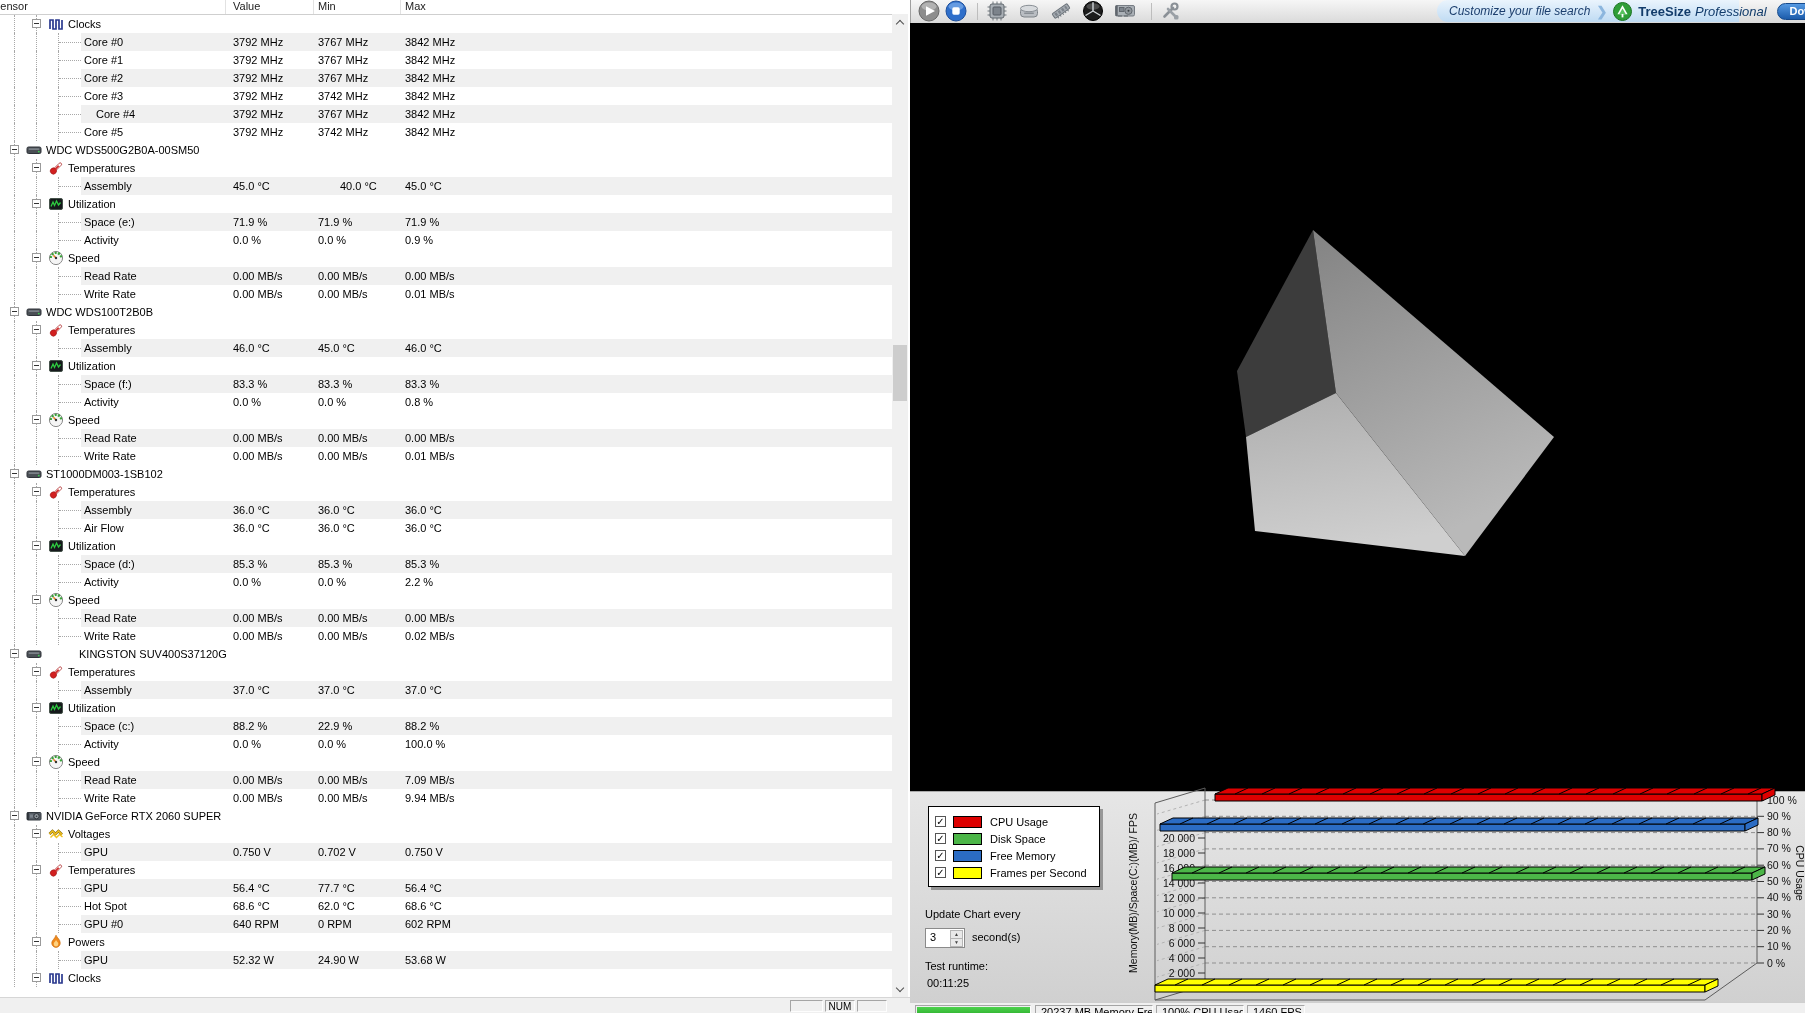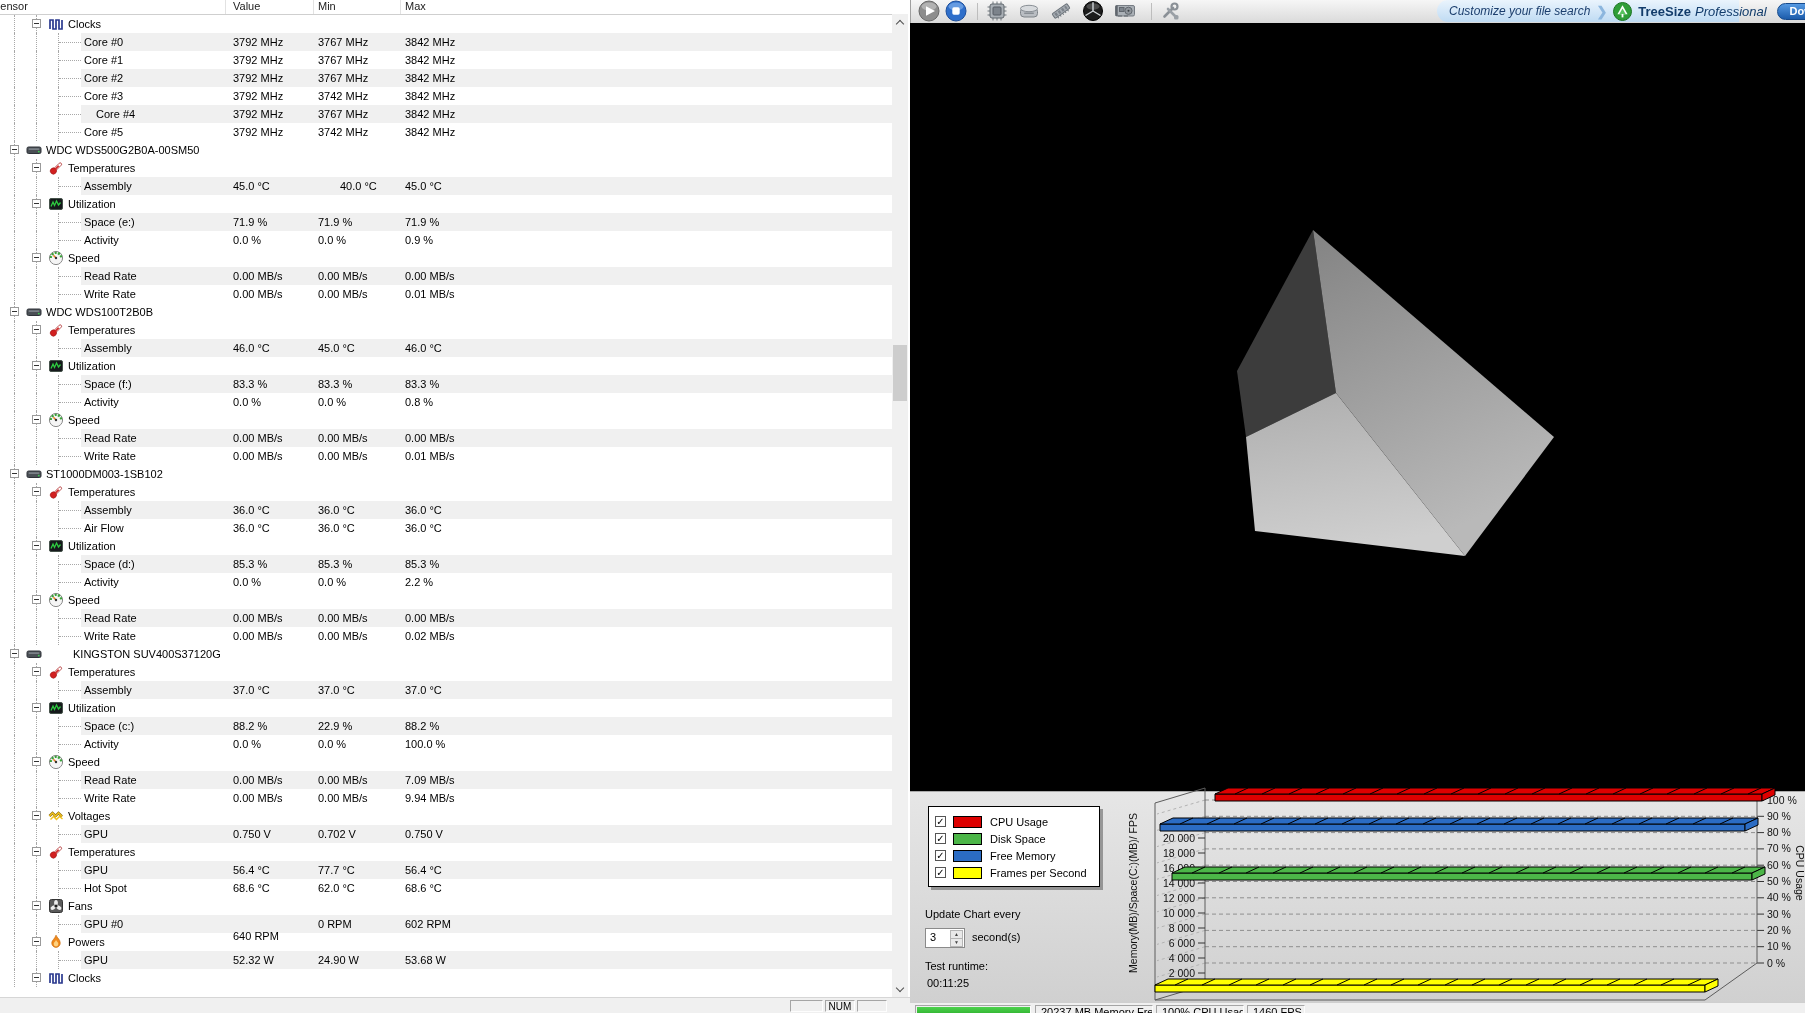--- a/index.html
+++ b/index.html
@@ -478,21 +478,21 @@
       <div class="row">
         <span class="vl" style="left: 14px;"></span>
         <span class="expand" style="left: 10px;"></span>
         <span class="tico" style="left: 26px;">
           <svg viewBox="0 0 16 16">
             <rect x="1" y="5" width="14" height="6.5" rx="1.5" fill="#4a4f55" stroke="#2e3238"></rect>
             <rect x="2.5" y="6.2" width="11" height="1.8" rx="0.9" fill="#7a8087"></rect>
             <circle cx="12.8" cy="9.6" r="0.9" fill="#3fd052"></circle>
           </svg>
         </span>
-        <span class="lbl" style="left: 46px; font-weight: 400; padding-left: 27px;">KINGSTON SUV400S37120G</span>
+        <span class="lbl" style="left: 52px; font-weight: 400; padding-left: 27px;">KINGSTON SUV400S37120G</span>
       </div>
       <div class="row">
         <span class="vl" style="left: 14px;"></span>
         <span class="vl" style="left: 36px;"></span>
         <span class="expand" style="left: 32px;"></span>
         <span class="tico" style="left: 48px;">
           <svg viewBox="0 0 16 16">
             <g transform="rotate(45 8 8)">
               <rect x="6.9" y="1" width="2.8" height="9.5" rx="1.4" fill="#fff" stroke="#b03030" stroke-width="0.8"></rect>
               <circle cx="8.3" cy="12" r="3.1" fill="#d22020" stroke="#9d1717" stroke-width="0.6"></circle>
@@ -573,20 +573,34 @@
         <span class="vl" style="left: 36px;"></span>
         <span class="vl" style="left: 58px;"></span>
         <span class="stub" style=""></span>
         <span class="lbl" style="left: 84px;">Write Rate</span>
         <span class="cell" style="left: 233px;">0.00 MB/s</span>
         <span class="cell" style="left: 318px;">0.00 MB/s</span>
         <span class="cell" style="left: 405px;">9.94 MB/s</span>
       </div>
       <div class="row">
         <span class="vl" style="left: 14px;"></span>
+        <span class="expand" style="left: 10px;"></span>
+        <span class="tico" style="left: 26px;">
+          <svg viewBox="0 0 16 16">
+            <rect x="1" y="4.5" width="14" height="7.5" rx="1" fill="#565d66" stroke="#343a41"></rect>
+            <rect x="1" y="4.5" width="1.8" height="7.5" fill="#2c3137"></rect>
+            <circle cx="10.5" cy="8.2" r="2.7" fill="#8f969d" stroke="#30353b"></circle>
+            <circle cx="10.5" cy="8.2" r="0.8" fill="#2c3137"></circle>
+            <rect x="4" y="6.5" width="3" height="3.2" fill="#79818a"></rect>
+          </svg>
+        </span>
+        <span class="lbl" style="left: 46px; font-weight: 400;">NVIDIA GeForce RTX 2060 SUPER</span>
+      </div>
+      <div class="row">
+        <span class="vl" style="left: 14px;"></span>
         <span class="vl" style="left: 36px;"></span>
         <span class="expand" style="left: 32px;"></span>
         <span class="tico" style="left: 48px;">
           <svg viewBox="0 0 16 16">
             <path d="M1.5 8 L4.5 5 L7.5 8 L10.5 5 L14 8.5" fill="none" stroke="#8a6d10" stroke-width="2.6"></path>
             <path d="M1.5 8 L4.5 5 L7.5 8 L10.5 5 L14 8.5" fill="none" stroke="#f2c21d" stroke-width="1.4"></path>
             <path d="M2.5 11.5 L5.5 8.5 L8.5 11.5 L11.5 8.5 L14.5 11" fill="none" stroke="#f2c21d" stroke-width="1.4"></path>
           </svg>
         </span>
         <span class="lbl" style="left: 68px; font-weight: 400;">Voltages</span>
@@ -629,44 +643,27 @@
       <div class="row">
         <span class="vl" style="left: 14px;"></span>
         <span class="vl" style="left: 36px;"></span>
         <span class="vl" style="left: 58px;"></span>
         <span class="stub" style=""></span>
         <span class="lbl" style="left: 84px;">Hot Spot</span>
         <span class="cell" style="left: 233px;">68.6 °C</span>
         <span class="cell" style="left: 318px;">62.0 °C</span>
         <span class="cell" style="left: 405px;">68.6 °C</span>
       </div>
-      <div class="row">
-        <span class="vl" style="left: 14px;"></span>
-        <span class="vl" style="left: 36px;"></span>
-        <span class="expand" style="left: 32px;"></span>
-        <span class="tico" style="left: 48px;">
-          <svg viewBox="0 0 16 16">
-            <rect x="1.5" y="1.5" width="13" height="13" rx="2" fill="#5a5a5a" stroke="#333"></rect>
-            <g fill="#ececec">
-              <ellipse cx="8" cy="4.8" rx="1.9" ry="2.9"></ellipse>
-              <ellipse cx="8" cy="4.8" rx="1.9" ry="2.9" transform="rotate(120 8 8)"></ellipse>
-              <ellipse cx="8" cy="4.8" rx="1.9" ry="2.9" transform="rotate(240 8 8)"></ellipse>
-            </g>
-            <circle cx="8" cy="8" r="1.6" fill="#1d1d1d"></circle>
-          </svg>
-        </span>
-        <span class="lbl" style="left: 68px; font-weight: 400;">Fans</span>
-      </div>
       <div class="row shade">
         <span class="vl" style="left: 14px;"></span>
         <span class="vl" style="left: 36px;"></span>
         <span class="vl" style="left: 58px;"></span>
         <span class="stub" style=""></span>
         <span class="lbl" style="left: 84px;">GPU #0</span>
-        <span class="cell" style="left: 233px; margin-top: 12px;">640 RPM</span>
+        <span class="cell" style="left: 233px;">640 RPM</span>
         <span class="cell" style="left: 318px;">0 RPM</span>
         <span class="cell" style="left: 405px;">602 RPM</span>
       </div>
       <div class="row">
         <span class="vl" style="left: 14px;"></span>
         <span class="vl" style="left: 36px;"></span>
         <span class="expand" style="left: 32px;"></span>
         <span class="tico" style="left: 48px;">
           <svg viewBox="0 0 16 16">
             <path d="M8 1.2 C9.2 4 12.2 5.4 12.2 9 a4.2 4.4 0 0 1 -8.4 0 C3.8 6.2 6.6 5.3 8 1.2 Z" fill="#f08a1d" stroke="#c96a0a" stroke-width="0.7"></path>

